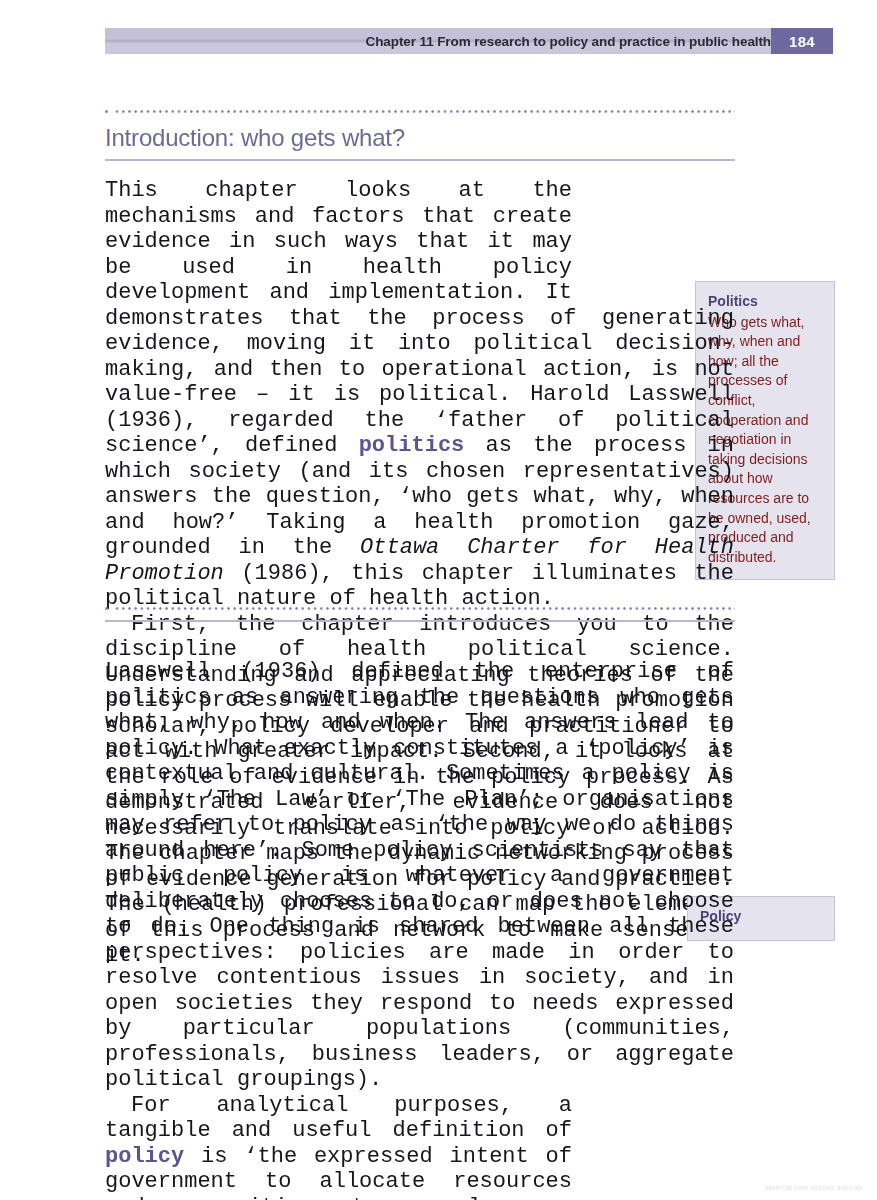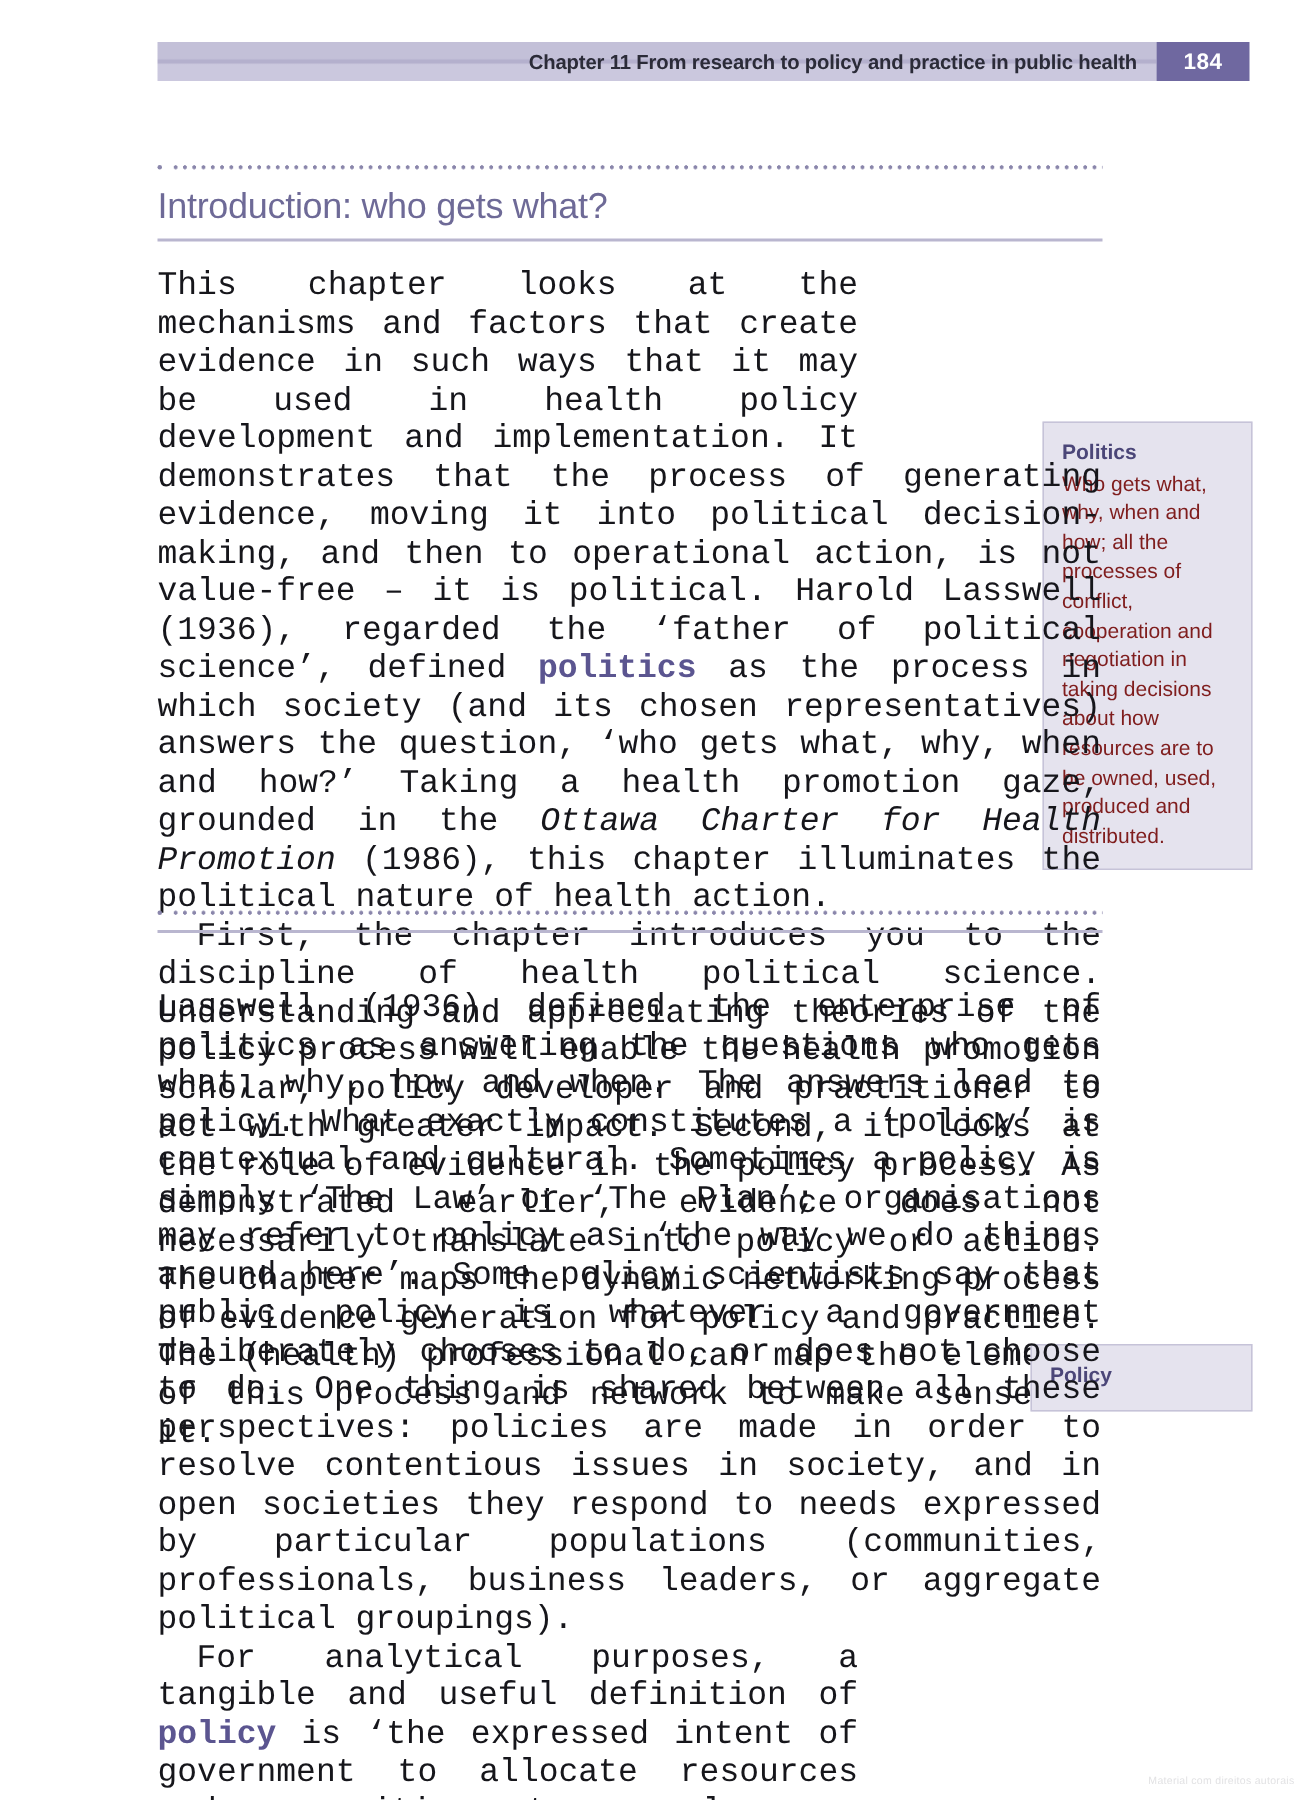--- a/index.html
+++ b/index.html
@@ -28,21 +28,21 @@
   }
   .runhead-band {
     flex: 1 1 auto;
     background: linear-gradient(to bottom,
                 #c3c0d8 0%, #c3c0d8 42%,
                 #b4b0cd 47%, #b4b0cd 53%,
                 #cbc8de 58%, #cbc8de 100%);
     display: flex;
     align-items: center;
     justify-content: flex-end;
-    padding-right: 13px;
+    padding-right: 0;
     box-sizing: border-box;
   }
   .runhead-title {
     font-family: "Liberation Sans", sans-serif;
     font-size: 13.5px;
     font-weight: 600;
     color: #2b2b38;
     letter-spacing: -0.1px;
     white-space: nowrap;
   }

